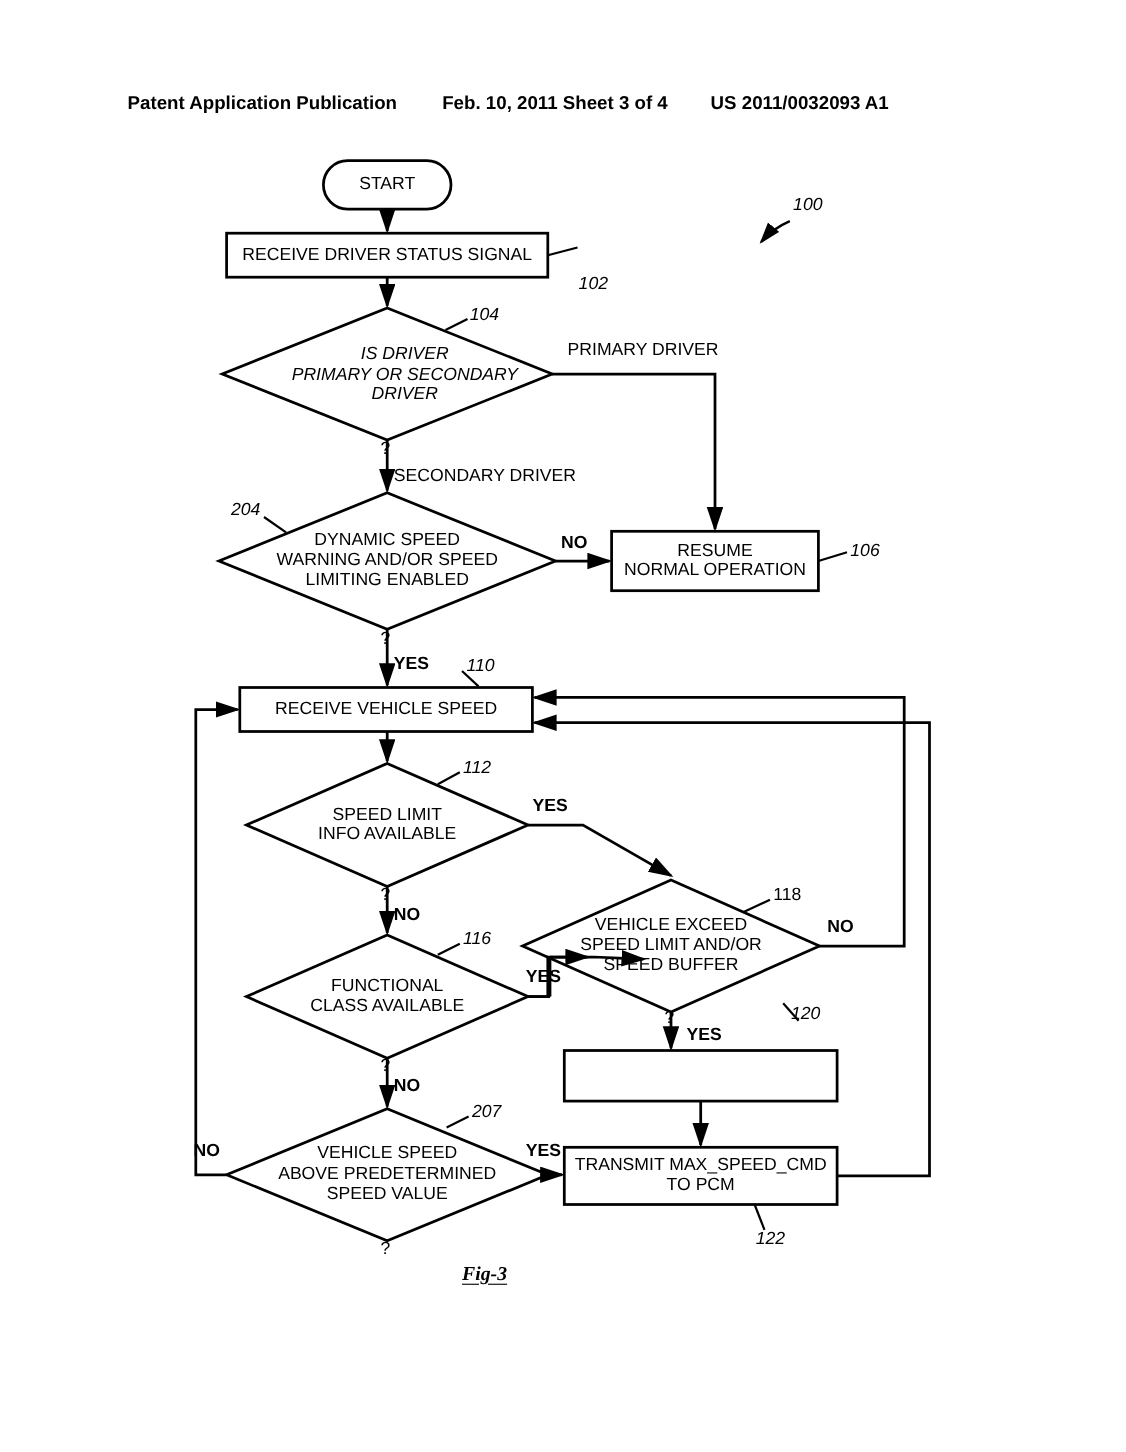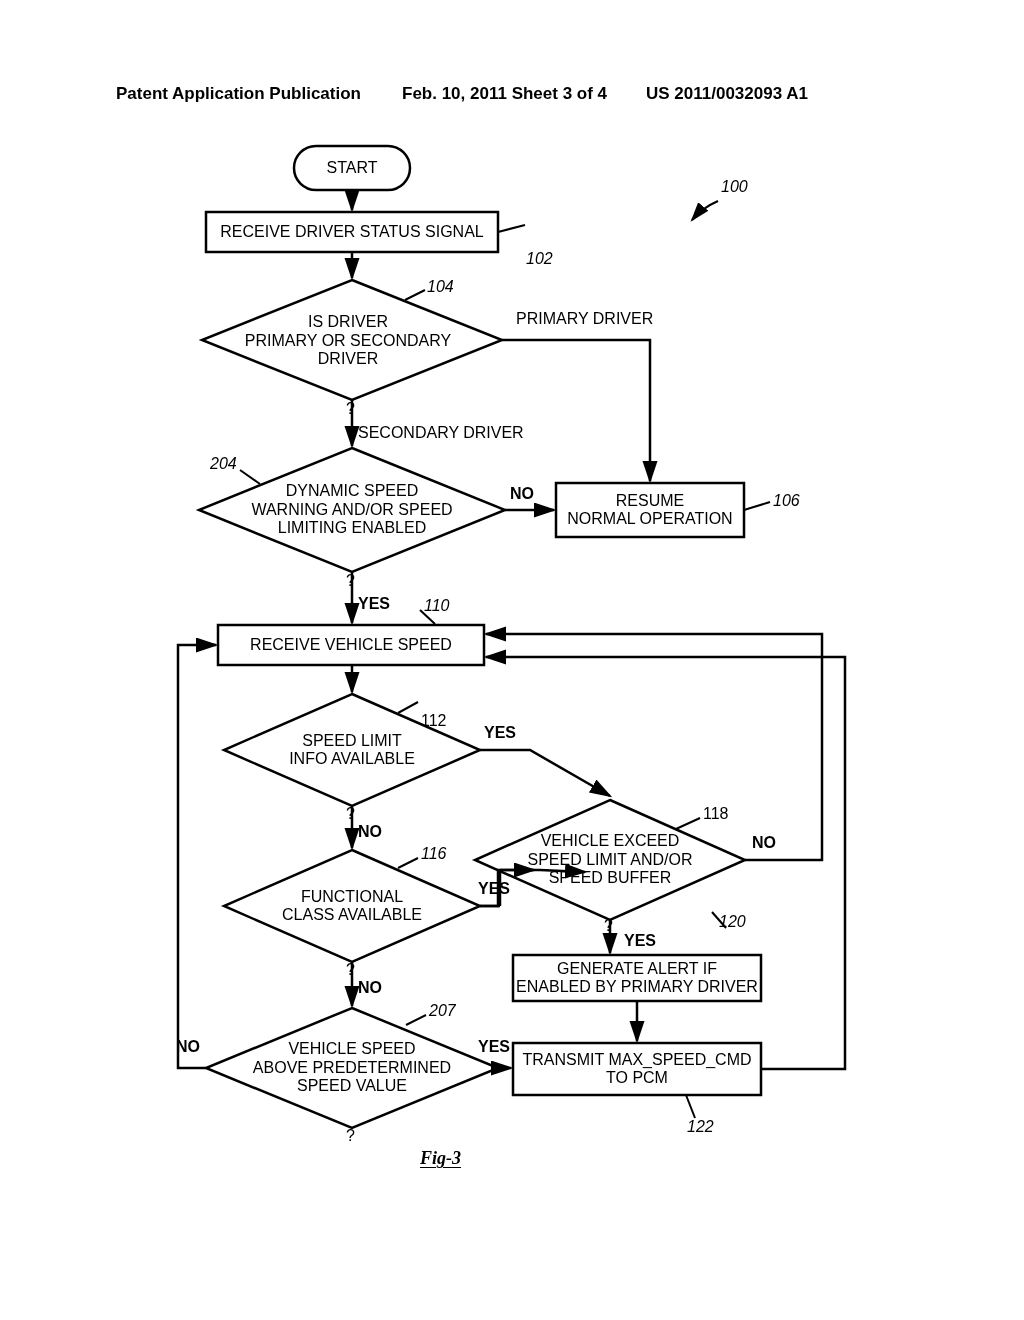--- a/index.html
+++ b/index.html
@@ -173,21 +173,21 @@
 </svg>
 
 <div class="node" style="left:294px; top:146px; width:116px; height:44px;">
       <span>START</span>
     </div>
 
 <div class="node" style="left:206px; top:212px; width:292px; height:40px;">
       <span>RECEIVE DRIVER STATUS SIGNAL</span>
     </div>
 
-<div class="node" style="left:228px; top:308px; width:240px; height:66px; white-space:pre-line;"><span>IS DRIVER
+<div class="node" style="left:248px; top:308px; width:240px; height:66px; white-space:pre-line;font-style:italic;"><span>IS DRIVER
 PRIMARY OR SECONDARY
 DRIVER</span></div>
 <div class="textnode" style="left:346px; top:400px;">?</div>
 
 <div class="textnode" style="left:516px; top:310px;">PRIMARY DRIVER</div>
 <div class="textnode" style="left:358px; top:424px;">SECONDARY DRIVER</div>
 
 <div class="node" style="left:228px; top:477px; width:248px; height:66px; white-space:pre-line;"><span>DYNAMIC SPEED
 WARNING AND/OR SPEED
 LIMITING ENABLED</span></div>
@@ -221,33 +221,31 @@
 <div class="textnode bold" style="left:478px; top:1038px;">YES</div>
 <div class="textnode bold" style="left:176px; top:1038px;">NO</div>
 
 <div class="node" style="left:505px; top:828px; width:210px; height:64px; white-space:pre-line;"><span>VEHICLE EXCEED
 SPEED LIMIT AND/OR
 SPEED BUFFER</span></div>
 <div class="textnode" style="left:604px; top:917px;">?</div>
 <div class="textnode bold" style="left:624px; top:932px;">YES</div>
 <div class="textnode bold" style="left:752px; top:834px;">NO</div>
 
-<div class="node" style="left:513px; top:955px; width:248px; height:46px; white-space:pre-line;"><span>GENERATE ALERT IF
-ENABLED BY PRIMARY DRIVER</span></div>
 
 <div class="node" style="left:513px; top:1043px; width:248px; height:52px; white-space:pre-line;"><span>TRANSMIT MAX_SPEED_CMD
 TO PCM</span></div>
 
 <div class="textnode" style="left:721px; top:178px; font-style:italic;">100</div>
 <div class="textnode" style="left:526px; top:214px; font-style:italic;margin-top:36px;">102</div>
 <div class="textnode" style="left:427px; top:278px; font-style:italic;">104</div>
 <div class="textnode" style="left:773px; top:492px; font-style:italic;">106</div>
 <div class="textnode" style="left:210px; top:455px; font-style:italic;">204</div>
 <div class="textnode" style="left:424px; top:597px; font-style:italic;">110</div>
-<div class="textnode" style="left:421px; top:712px; ">112</div>
+<div class="textnode" style="left:421px; top:690px; font-style:italic;">112</div>
 <div class="textnode" style="left:421px; top:845px; font-style:italic;">116</div>
 <div class="textnode" style="left:703px; top:805px; ">118</div>
 <div class="textnode" style="left:719px; top:913px; font-style:italic;">120</div>
 <div class="textnode" style="left:687px; top:1118px; font-style:italic;">122</div>
 <div class="textnode" style="left:429px; top:1002px; font-style:italic;">207</div>
 
 <div class="fig-label" style="left:420px; top:1148px;">Fig-3</div>
 
 </div>
 

